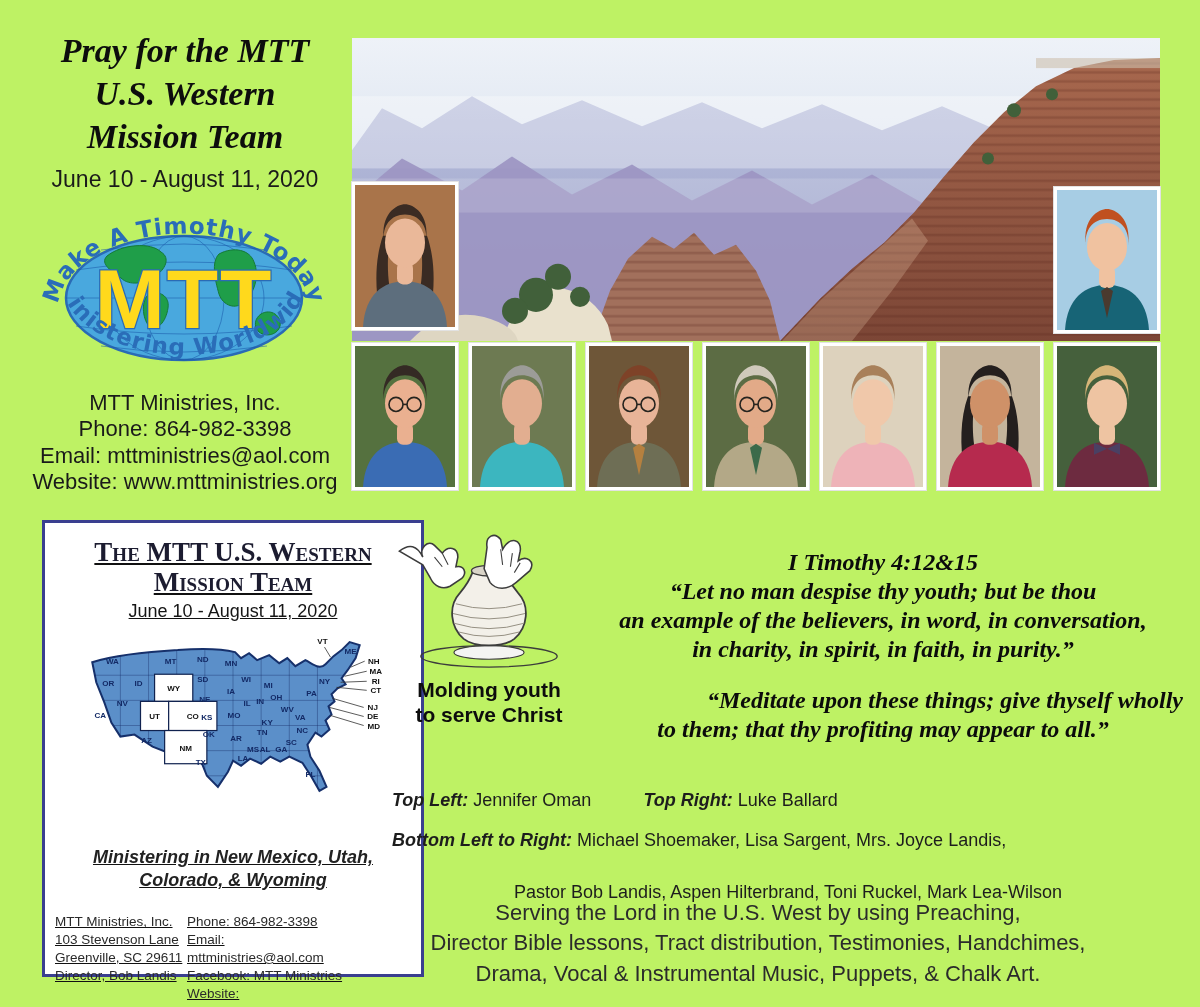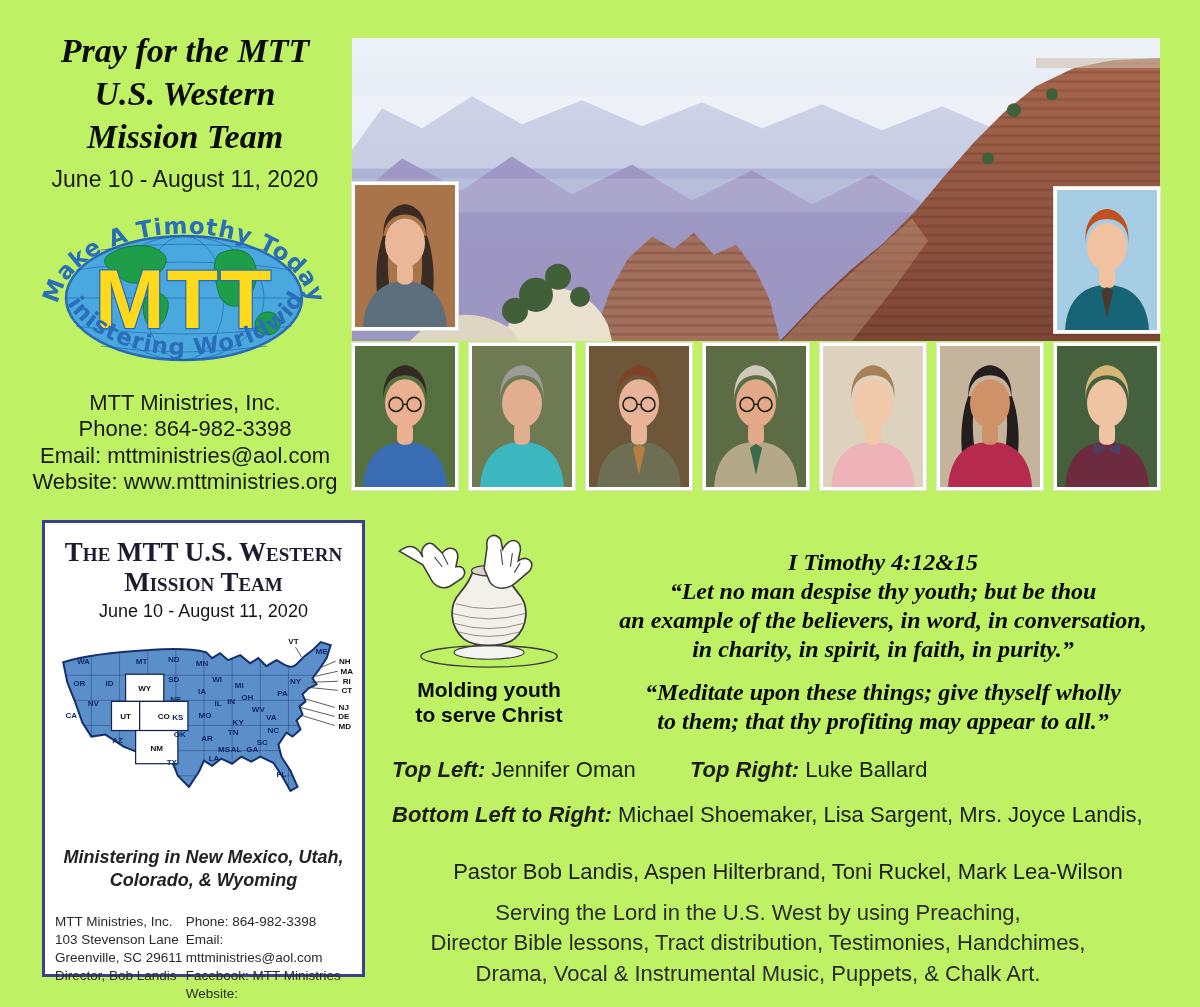--- a/index.html
+++ b/index.html
@@ -20,42 +20,42 @@
   #collage { position:absolute; left:352px; top:38px; width:808px; height:452px; }
   #canyon { position:absolute; left:0; top:0; width:808px; height:303px; }
   .portrait { position:absolute; background:#fff; padding:3px; box-shadow:0 0 0 1px #e2e2e2; }
   .portrait svg { width:100%; height:100%; display:block; }
   .pt-jennifer { left:0px;   top:144px; width:106px; height:148px; }
   .pt-luke     { left:702px; top:149px; width:106px; height:146px; }
   .pt-row { top:305px; width:106px; height:147px; }
   .pt-1 { left:0px; } .pt-2 { left:117px; } .pt-3 { left:234px; } .pt-4 { left:351px; }
   .pt-5 { left:468px; } .pt-6 { left:585px; } .pt-7 { left:702px; }
   
-  #infobox { position:absolute; left:42px; top:520px; width:323px; height:457px;
-             border:3px solid #3a3f8f; background:#fff; text-align:center; }
+  #infobox { position:absolute; left:42px; top:520px; width:382px; height:457px;
+             border:3px solid #3a3f8f; background:#fff; text-align:center;text-decoration:underline; }
   #infobox .bt { margin-top:14px; font-family:"Liberation Serif", serif; font-weight:bold;
                  font-variant:small-caps; font-size:27px; line-height:1.12; color:#1c1c30; }
   #infobox .bd { font-size:18px; margin-top:4px; color:#151515; }
   #usmap { width:302px; height:186px; margin:8px auto 0 auto; display:block; }
   #infobox .min { font-weight:bold; font-style:italic; font-size:18px; line-height:1.25;
                   margin-top:30px; color:#222; }
   .cols { display:flex; text-align:left; font-size:13.5px; line-height:1.32;
           margin:22px 8px 0 10px; color:#2a2a2a; }
   .cols .c1 { width:132px; } .cols .c2 { width:170px; }
   
   #pottery { position:absolute; left:389px; top:522px; width:200px; text-align:center; }
   #pottery svg { width:196px; height:148px; }
   #pottery .cap { font-weight:bold; font-size:21px; line-height:1.18; color:#0d0d0d; margin-top:4px; }
   
   #verse { position:absolute; left:583px; top:548px; width:600px; text-align:center;
            font-family:"Liberation Serif", serif; font-weight:bold; font-style:italic;
            font-size:24px; line-height:1.21; color:#0b0b0b; }
-  #verse .q2 { margin-top:14px; }
-  
-  #caps { position:absolute; left:392px; top:757px; width:792px; font-size:22px; color:#1d1d1d; }
+  #verse .q2 { margin-top:22px;text-align:right; }
+  
+  #caps { position:absolute; left:392px; top:790px; width:792px; font-size:18px; color:#1d1d1d; }
   #caps .lbl { font-weight:bold; font-style:italic; }
   #caps .l2 { margin-top:19px; }
   #caps .l3 { margin-top:31px; text-align:center; }
   #caps .gap { display:inline-block; width:42px; }
   
   #foot { position:absolute; left:352px; top:898px; width:812px; text-align:center;
           font-size:22px; line-height:1.38; color:#2b2b2b; }
 </style>
 </head>
 <body>

